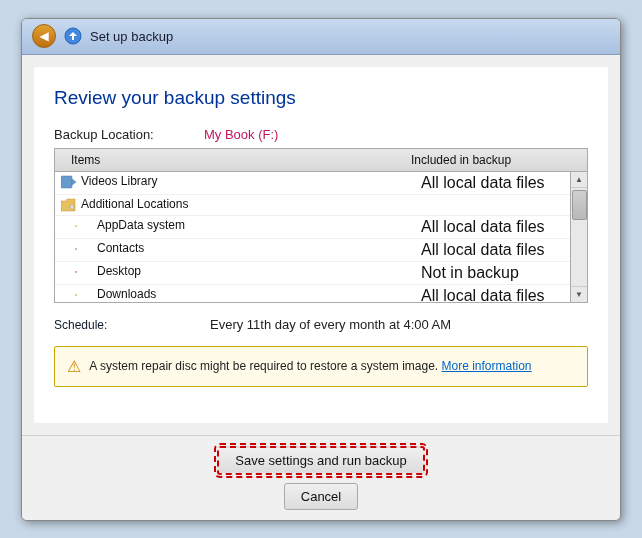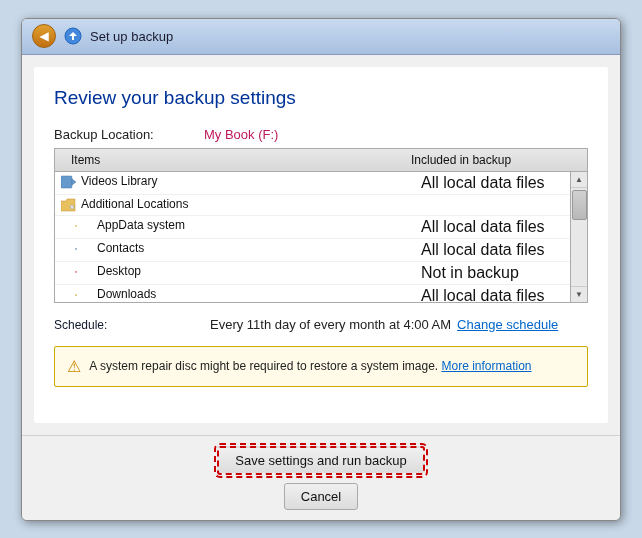--- a/index.html
+++ b/index.html
@@ -403,21 +403,20 @@
           <div class="scroll-arrow">▲</div>
           <div class="scroll-thumb"></div>
           <div class="scroll-arrow bottom">▼</div>
         </div>
       </div>
     </div>
 
     <div class="schedule-row">
       <span class="schedule-label">Schedule:</span>
       <span class="schedule-text">Every 11th day of every month at 4:00 AM</span>
-      <span class="schedule-link">Change schedule</span>
     </div>
 
     <div class="warning-box">
       <span class="warning-icon">⚠</span>
       <span class="warning-text">
         <span>A system repair disc might be required to restore a system image.</span>
         <span> </span>
         <span class="warning-link">More information</span>
       </span>
     </div>

